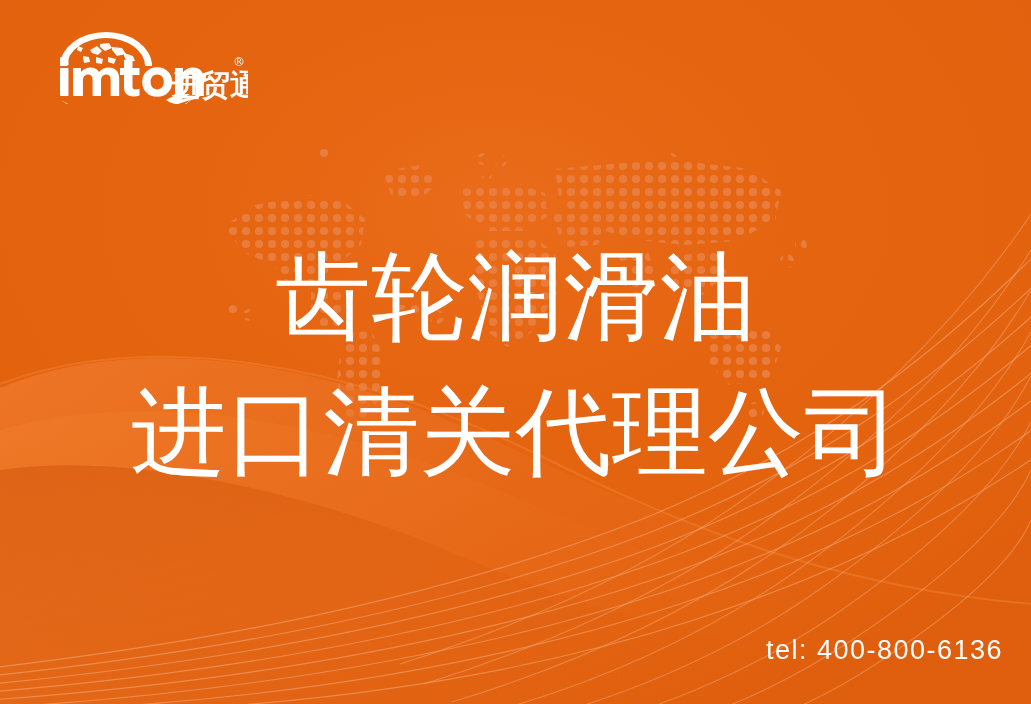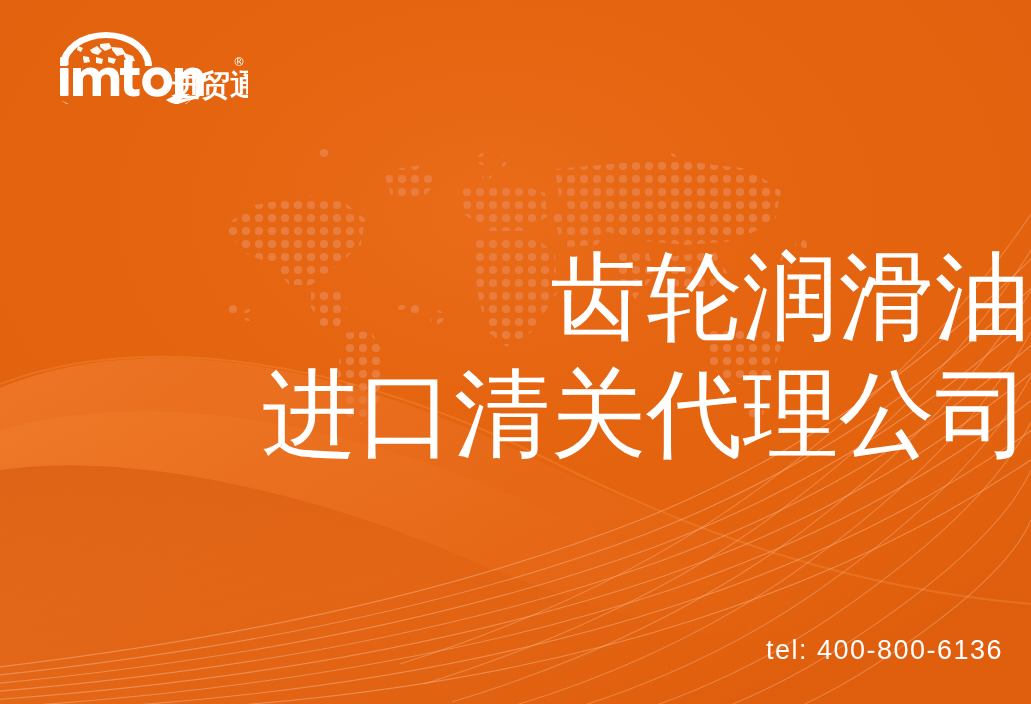--- a/index.html
+++ b/index.html
@@ -47,34 +47,34 @@
     height: 76px;
   }
   #logo svg { display: block; }
 
   
   #headline {
     position: absolute;
     left: 0;
     top: 238px;
     width: 1031px;
-    text-align: right;
+    text-align: center;
     color: #ffffff;
     line-height: 1.22;
     letter-spacing: 0.01em;
   }
   .head-line {
     display: block;
     font-size: 98px;
     font-weight: 400;
     color: #ffffff;
     white-space: nowrap;
   }
   .head-line.l1 { font-size: 96px; }
-  .head-line.l2 { font-size: 96px; }
+  .head-line.l2 { font-size: 96px; margin-top: 18px; }
 
   
   #tel {
     position: absolute;
     right: 28px;
     bottom: 38px;
     color: #ffffff;
     font-size: 27px;
     font-weight: 400;
     letter-spacing: 0.055em;

